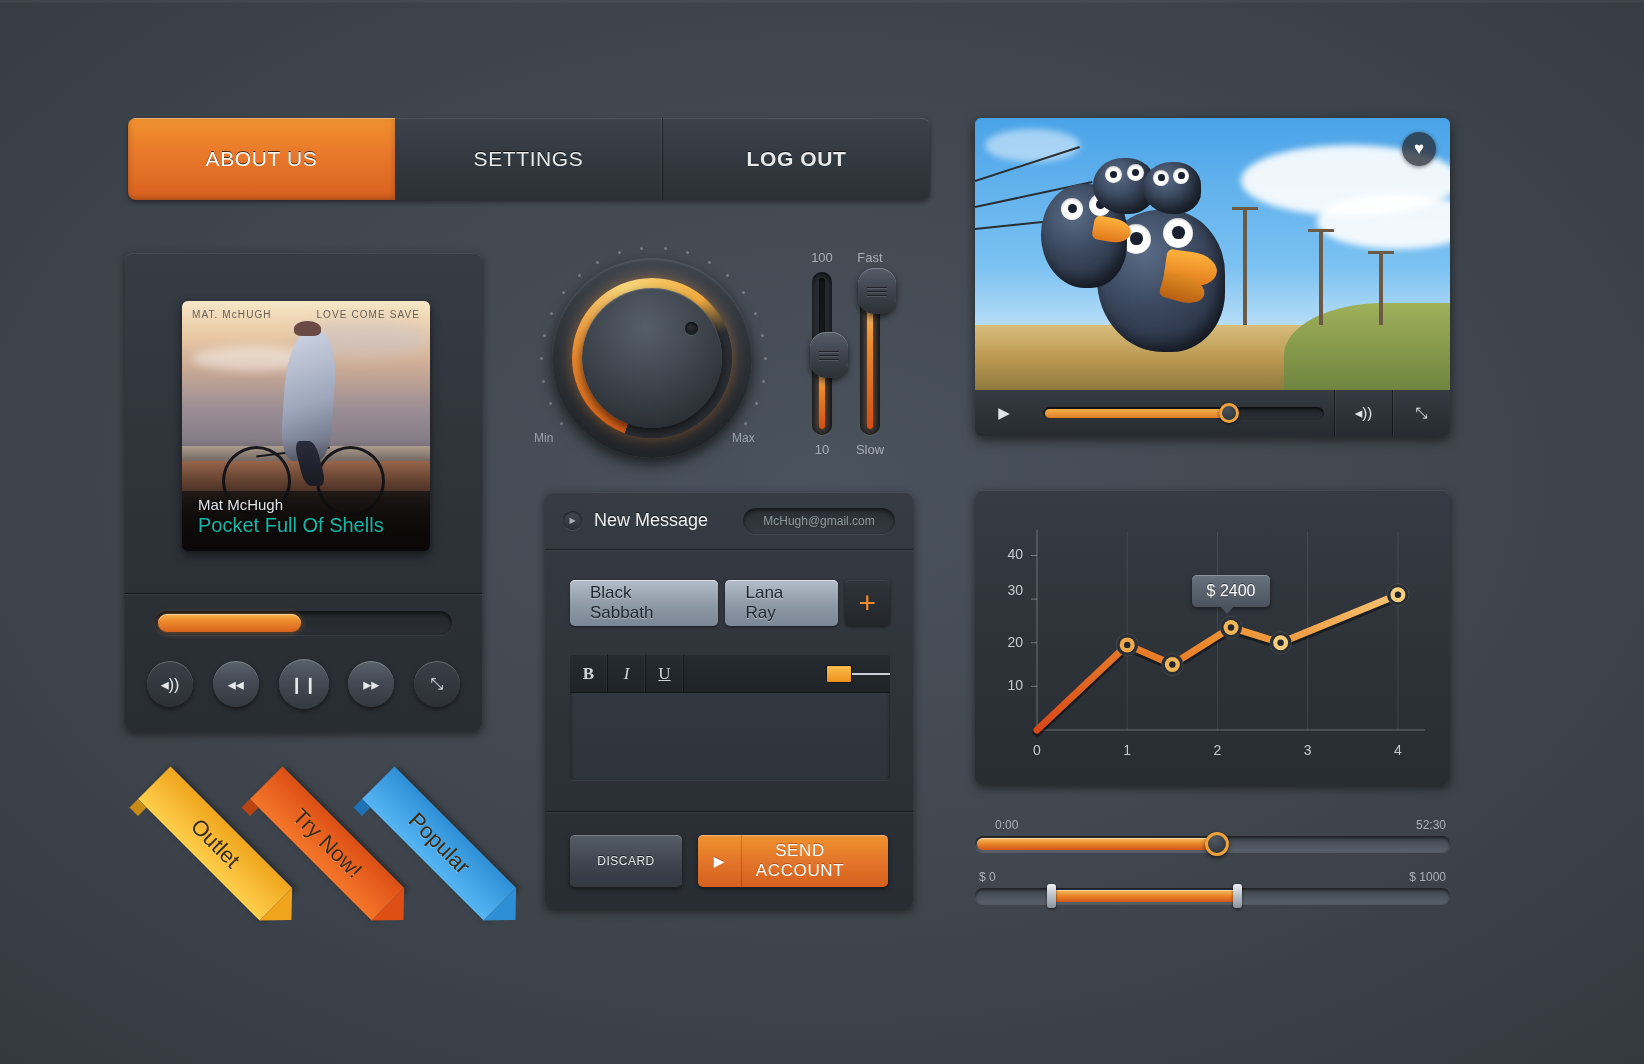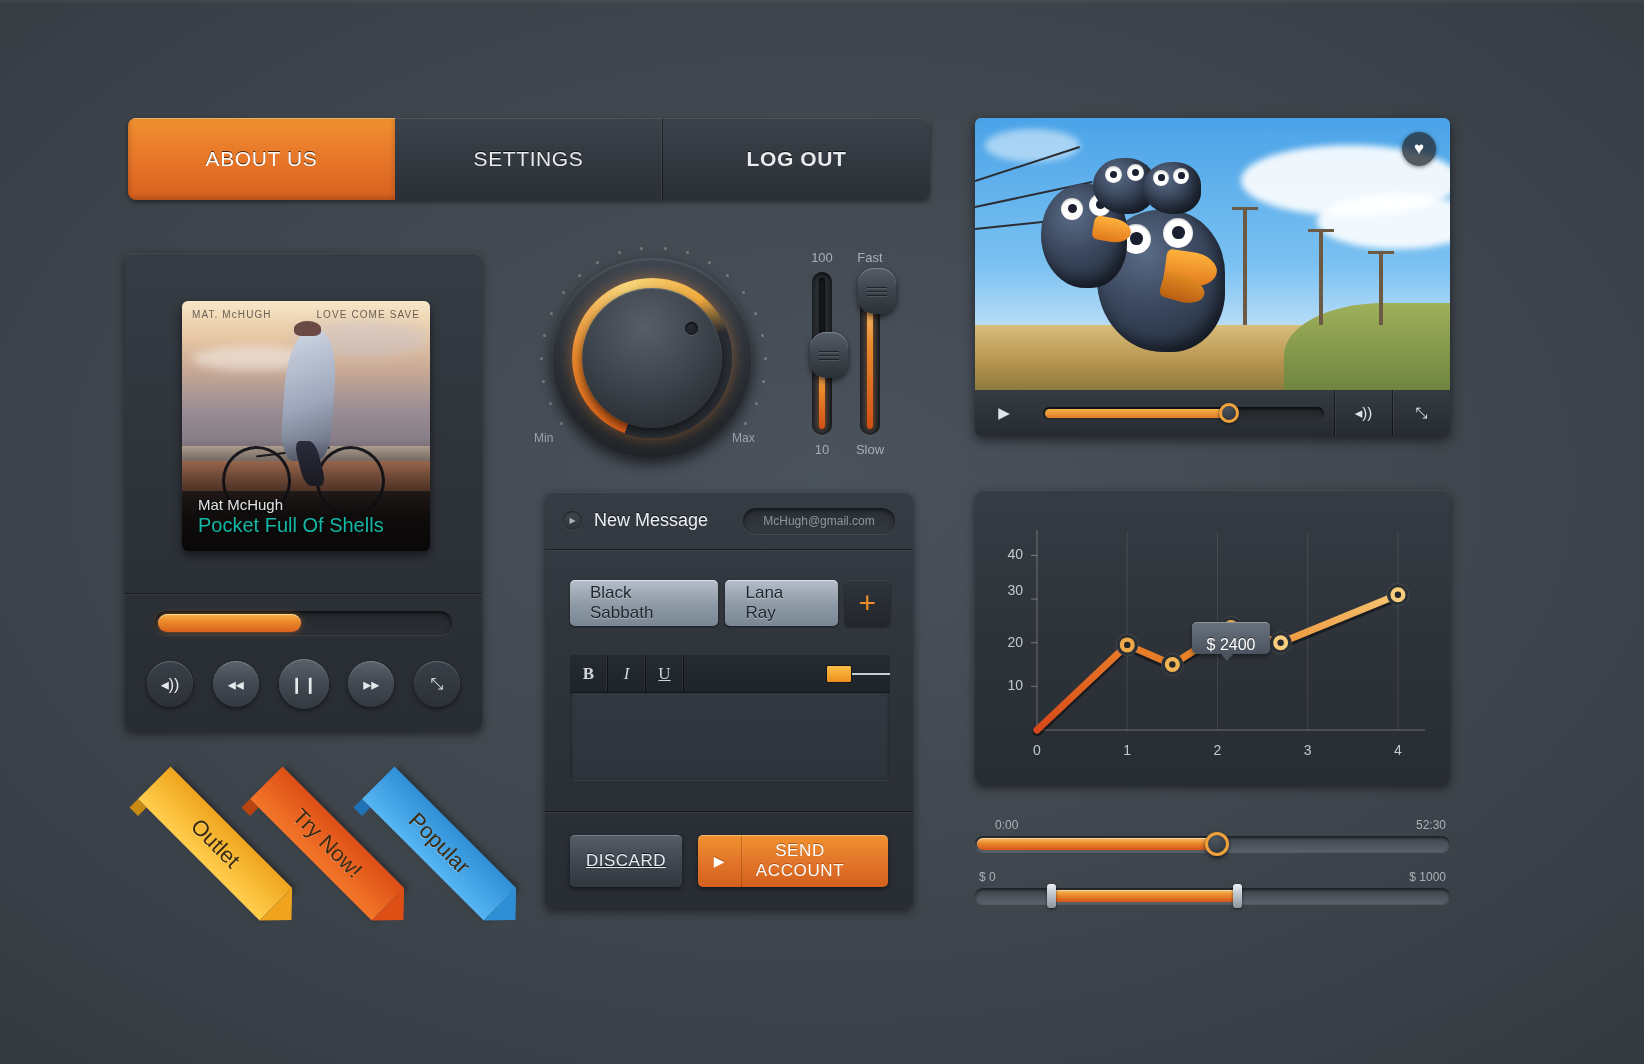--- a/index.html
+++ b/index.html
@@ -209,23 +209,23 @@
     box-shadow:inset -1px 0 0 rgba(255,255,255,.05);cursor:pointer;}
   .etool .sw{margin-left:auto;width:26px;height:18px;border-radius:2px;
     background:linear-gradient(180deg,#fbc04a,#ef8f1e);border:1px solid #13161a;cursor:pointer;}
   .etool .al{width:38px;height:38px;display:flex;align-items:center;justify-content:center;cursor:pointer;}
   .etool .al i{display:block;width:20px;height:2px;background:#c7ced5;margin:2px 0;box-shadow:0 0 0 #000;}
   .msg-foot{position:absolute;left:0;right:0;bottom:0;height:98px;border-top:1px solid rgba(0,0,0,.45);
     box-shadow:inset 0 1px 0 rgba(255,255,255,.06);display:flex;align-items:center;padding:0 25px;gap:16px;}
   .discard{
     width:112px;height:52px;border-radius:5px;display:flex;align-items:center;justify-content:center;
     background:linear-gradient(180deg,#555d67 0%,#3e454e 55%,#323840 100%);
-    color:#e6eaee;font-size:17px;letter-spacing:.5px;cursor:pointer;
+    color:#e6eaee;font-size:12px;letter-spacing:.5px;cursor:pointer;
     text-shadow:0 -1px 0 rgba(0,0,0,.6);
-    box-shadow:0 2px 4px rgba(0,0,0,.5), inset 0 1px 0 rgba(255,255,255,.22);text-decoration:underline;}
+    box-shadow:0 2px 4px rgba(0,0,0,.5), inset 0 1px 0 rgba(255,255,255,.22);}
   .send{
     flex:1;height:52px;border-radius:5px;display:flex;align-items:center;
     background:linear-gradient(180deg,#f0922f 0%,#e3762a 50%,#d4601d 100%);
     color:#fff;font-size:17px;letter-spacing:.6px;cursor:pointer;
     box-shadow:0 2px 4px rgba(0,0,0,.5), inset 0 1px 0 rgba(255,255,255,.32);
     text-shadow:0 -1px 0 rgba(140,60,10,.6);}
   .send .pl{width:44px;display:flex;align-items:center;justify-content:center;font-size:14px;
     border-right:1px solid rgba(0,0,0,.18);height:100%;}
   .send .lb{flex:1;text-align:center;padding-right:30px;}
 
@@ -263,24 +263,24 @@
     background:linear-gradient(180deg,#f5b047,#e07c25);}
   .vprog .t{position:absolute;left:176px;top:-4px;width:20px;height:20px;border-radius:50%;
     background:radial-gradient(circle at 40% 30%,#4a525c,#23272c);
     box-shadow:0 1px 3px rgba(0,0,0,.6), inset 0 0 0 3px #f0a13a;cursor:pointer;}
 
   
   #chart{left:975px;top:490px;width:475px;height:295px;}
   .chart-inner{position:absolute;inset:0;}
   .tip{
     position:absolute;left:188px;top:50px;width:78px;height:32px;border-radius:5px;
-    display:flex;align-items:flex-end;justify-content:center;font-size:16px;color:#fff;
+    display:flex;align-items:center;justify-content:center;font-size:16px;color:#fff;
     background:linear-gradient(180deg,#68727e 0%,#4b545e 100%);
     box-shadow:0 2px 5px rgba(0,0,0,.45), inset 0 1px 0 rgba(255,255,255,.25);
-    text-shadow:0 -1px 0 rgba(0,0,0,.5);margin-top:47px;}
+    text-shadow:0 -1px 0 rgba(0,0,0,.5);}
   .tip::after{content:"";position:absolute;left:28px;bottom:-7px;
     border-left:7px solid transparent;border-right:7px solid transparent;border-top:8px solid #4b545e;}
   .ylab{position:absolute;font-size:14px;color:#c3c9d0;text-align:right;width:30px;}
   .xlab{position:absolute;font-size:14px;color:#c3c9d0;text-align:center;width:20px;}
 
   
   #hsliders{position:absolute;left:975px;top:818px;width:475px;height:100px;}
   .hrow{position:absolute;left:0;right:0;}
   .hcap{position:absolute;font-size:12px;color:#aab1b9;top:0;}
   .htrack{position:absolute;left:0;right:0;top:18px;height:16px;border-radius:8px;

